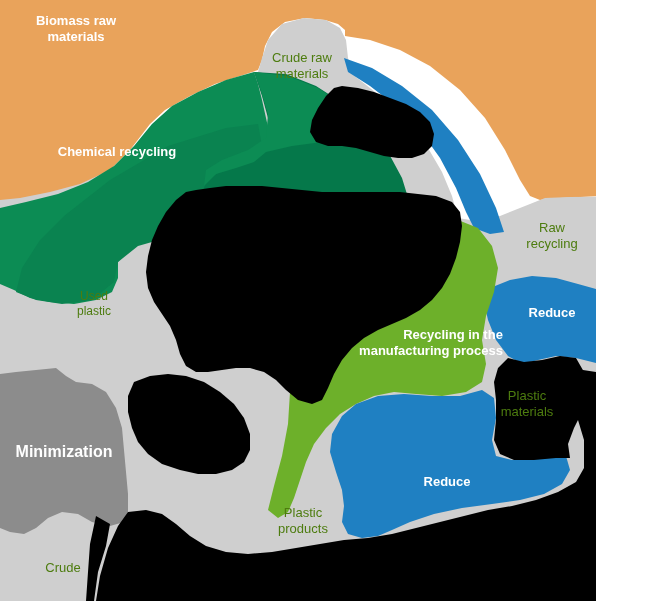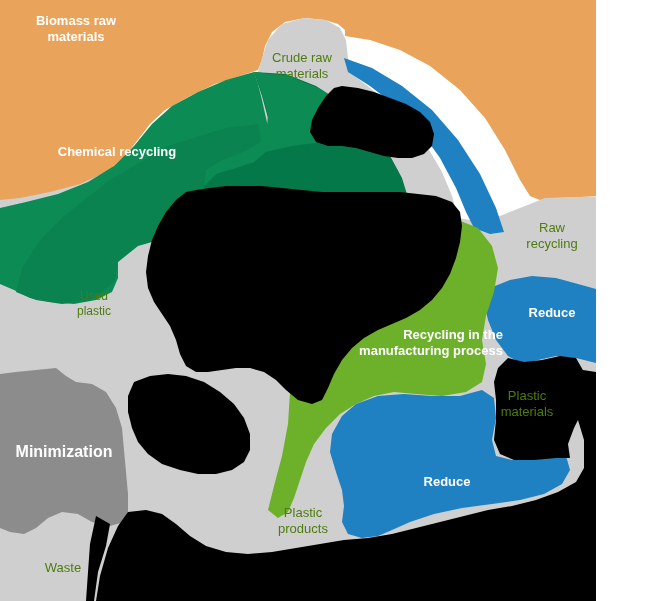--- a/index.html
+++ b/index.html
@@ -183,15 +183,15 @@
   <div class="label label-dark" style="left:527px; top:404px; font-size:13px;">Plastic
 materials</div>
 
   <div class="label label-bold label-white" style="left:64px; top:452px; font-size:16px;">Minimization</div>
 
   <div class="label label-bold label-white" style="left:447px; top:482px; font-size:13px;">Reduce</div>
 
   <div class="label label-dark" style="left:303px; top:521px; font-size:13px;">Plastic
 products</div>
 
-  <div class="label label-dark" style="left:63px; top:568px; font-size:13px;">Waste</div>
+  <div class="label label-dark" style="left:63px; top:568px; font-size:13px;">Crude</div>
 
 </div>
 
 </body></html>

